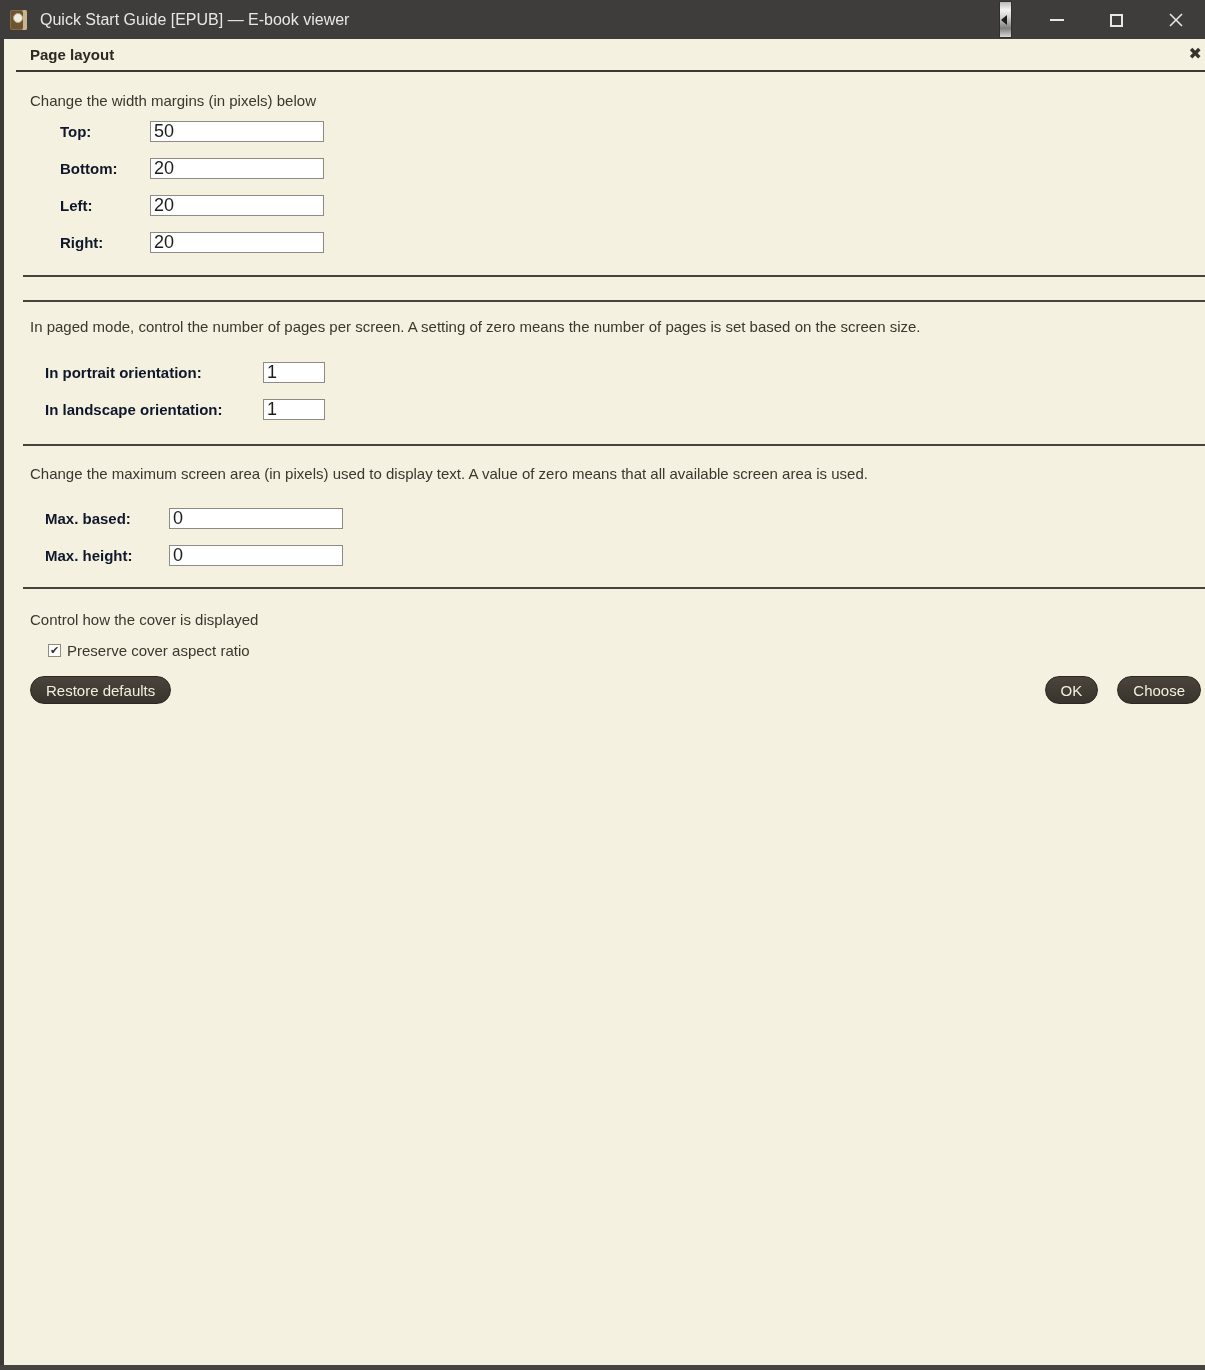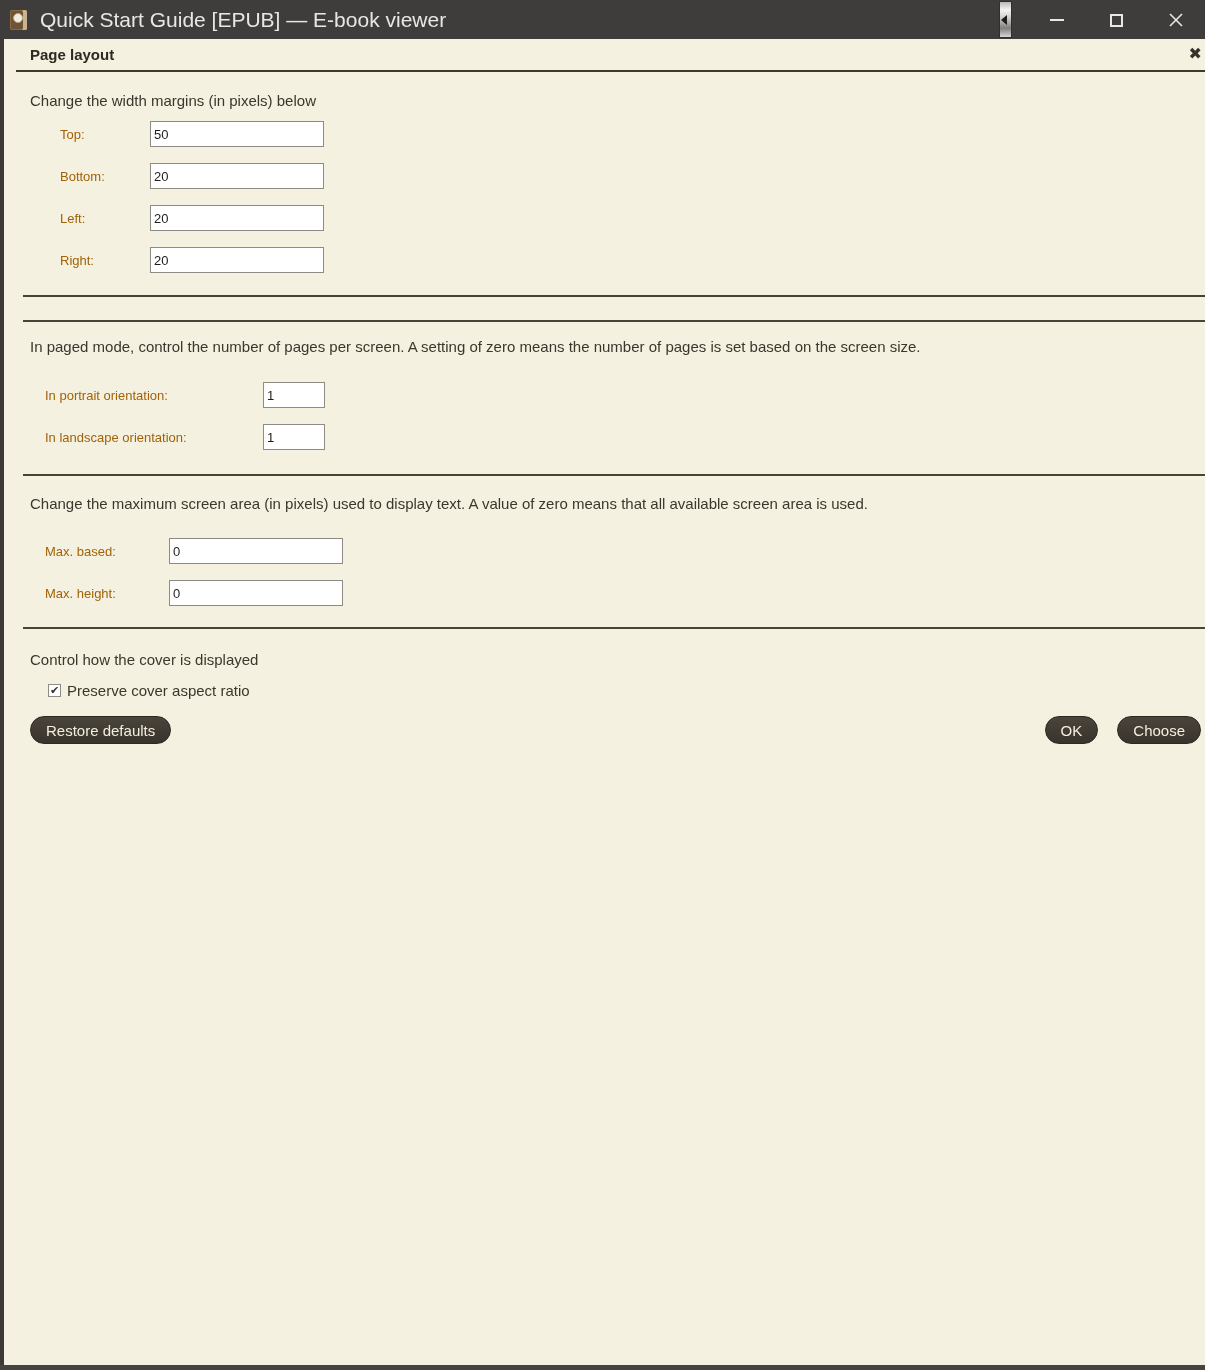--- a/index.html
+++ b/index.html
@@ -10,21 +10,21 @@
     color:#3a372c;
     position:relative;
   }
 
   
   .titlebar {
     position:absolute; left:0; top:0; width:1205px; height:39px;
     background:#3e3d3b; display:flex; align-items:center;
   }
   .app-icon { width:20px; height:24px; margin-left:9px; position:relative; }
-  .title-text { color:#e9e7e4; font-size:21px; margin-left:11px; white-space:nowrap; }
+  .title-text { color:#e9e7e4; font-size:16px; margin-left:11px; white-space:nowrap; }
   .winbtn {
     position:absolute; top:4px; width:32px; height:32px;
     display:flex; align-items:center; justify-content:center; cursor:default;
   }
   .winbtn.minpos { left:1041px; }
   .winbtn.maxpos { left:1100px; }
   .winbtn.closepos { left:1160px; }
   .glyph-min { width:14px; height:2px; background:#e9e7e4; display:block; }
   .glyph-max { width:13px; height:13px; border:2px solid #e9e7e4; display:block; }
 
@@ -57,28 +57,28 @@
   .content { padding:0 8px 0 14px; }
   .content p, .content .sec-head { font-size:15px; line-height:19px; color:#3a372c; }
 
   hr.sep { border:none; border-top:2px solid #45433a; margin-left:-7px; margin-right:-2px; }
 
   
   .sec-head.first { margin-top:19px; }
   .mrows { margin-top:11px; margin-left:30px; }
   .frow { display:flex; align-items:center; margin-bottom:16px; }
   .frow:last-child { margin-bottom:0; }
-  .f-label { font-size:13px; color:#a16207; }
+  .f-label { font-size:15px; color:#0f172a;font-weight:bold; }
   .lab-m { width:90px; }
   .lab-o { width:218px; }
   .lab-x { width:124px; }
   input.inp {
     height:21px; border:1px solid #8d8b83; background:#ffffff;
     font-family:"Liberation Sans","DejaVu Sans",sans-serif;
-    font-size:13px; color:#1d1d1b; padding:12px 3px;
+    font-size:18px; color:#1d1d1b; padding:4px 3px;
   }
   .inp-lg { width:174px; }
   .inp-sm { width:62px; }
 
   .sep1 { margin-top:22px; }
   .para1 { margin-top:19px; max-width:1165px; }
   .radio-row { margin-top:17px; margin-left:15px; display:flex; align-items:center; }
   .radio-item { display:flex; align-items:center; cursor:default; }
   .radio-item + .radio-item { margin-left:47px; }
   .radio {

